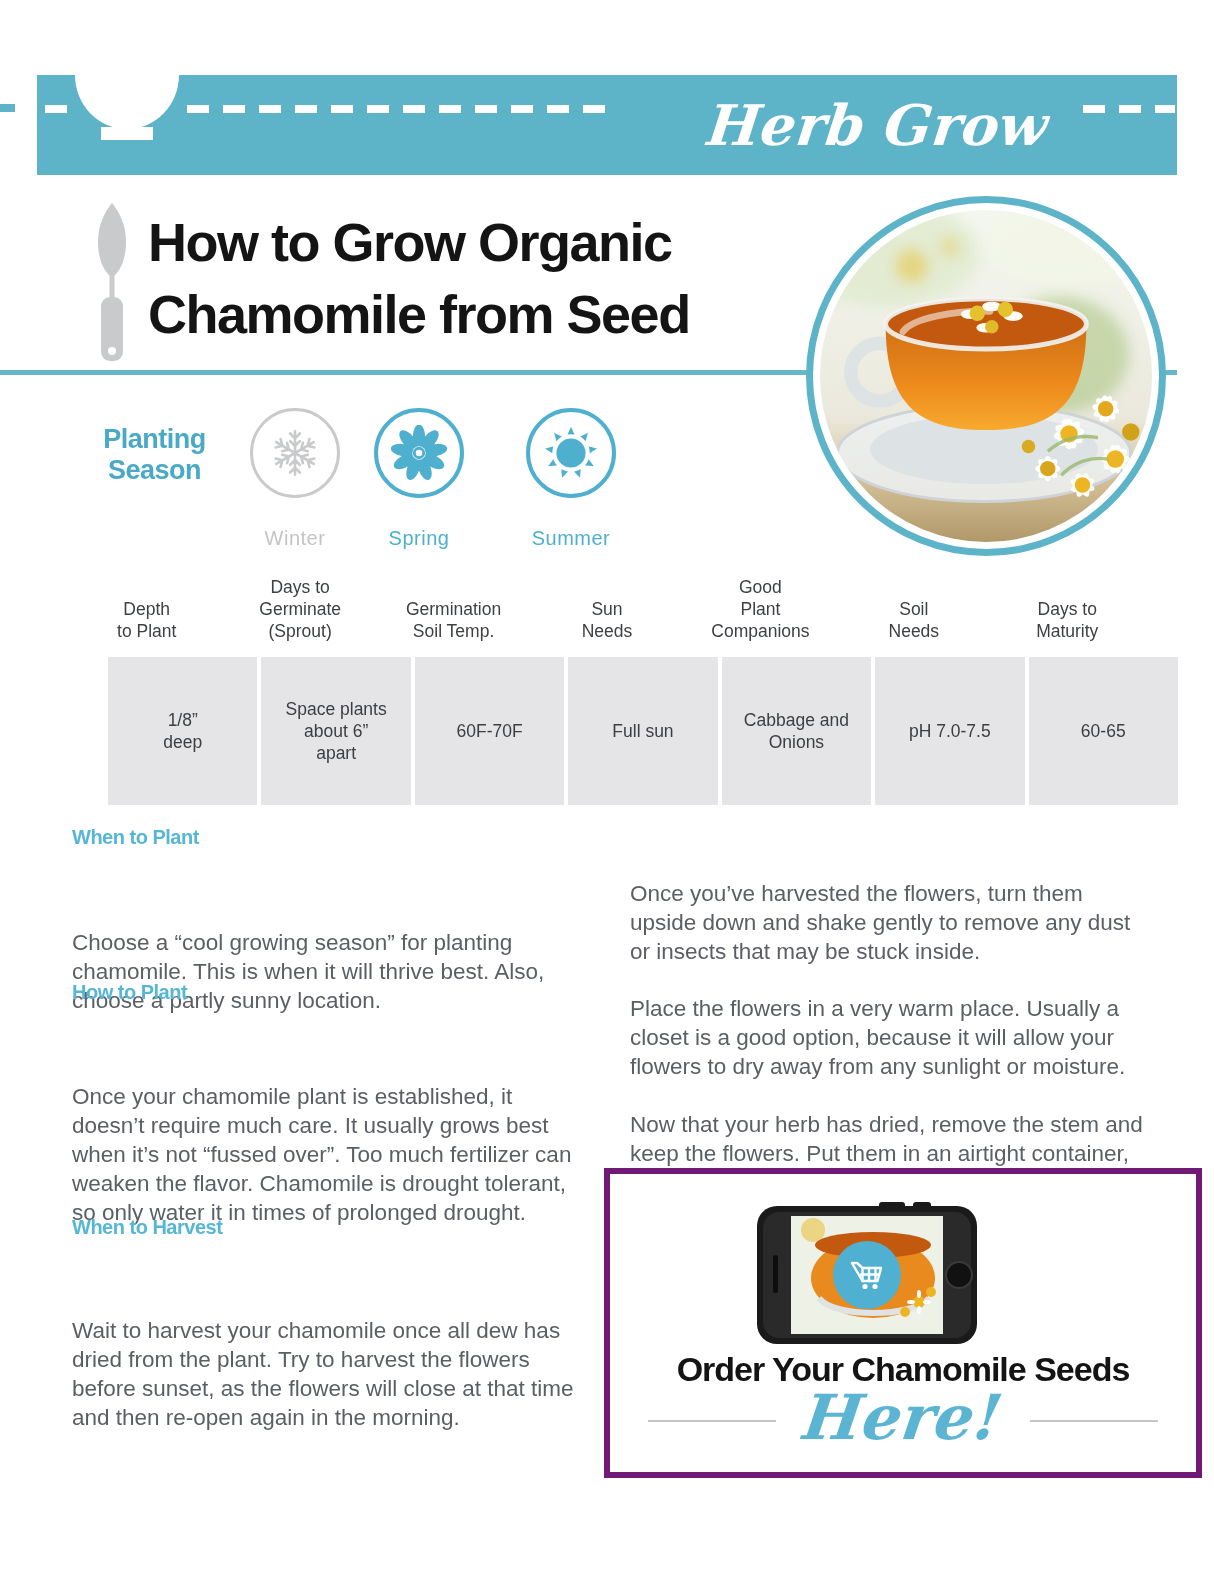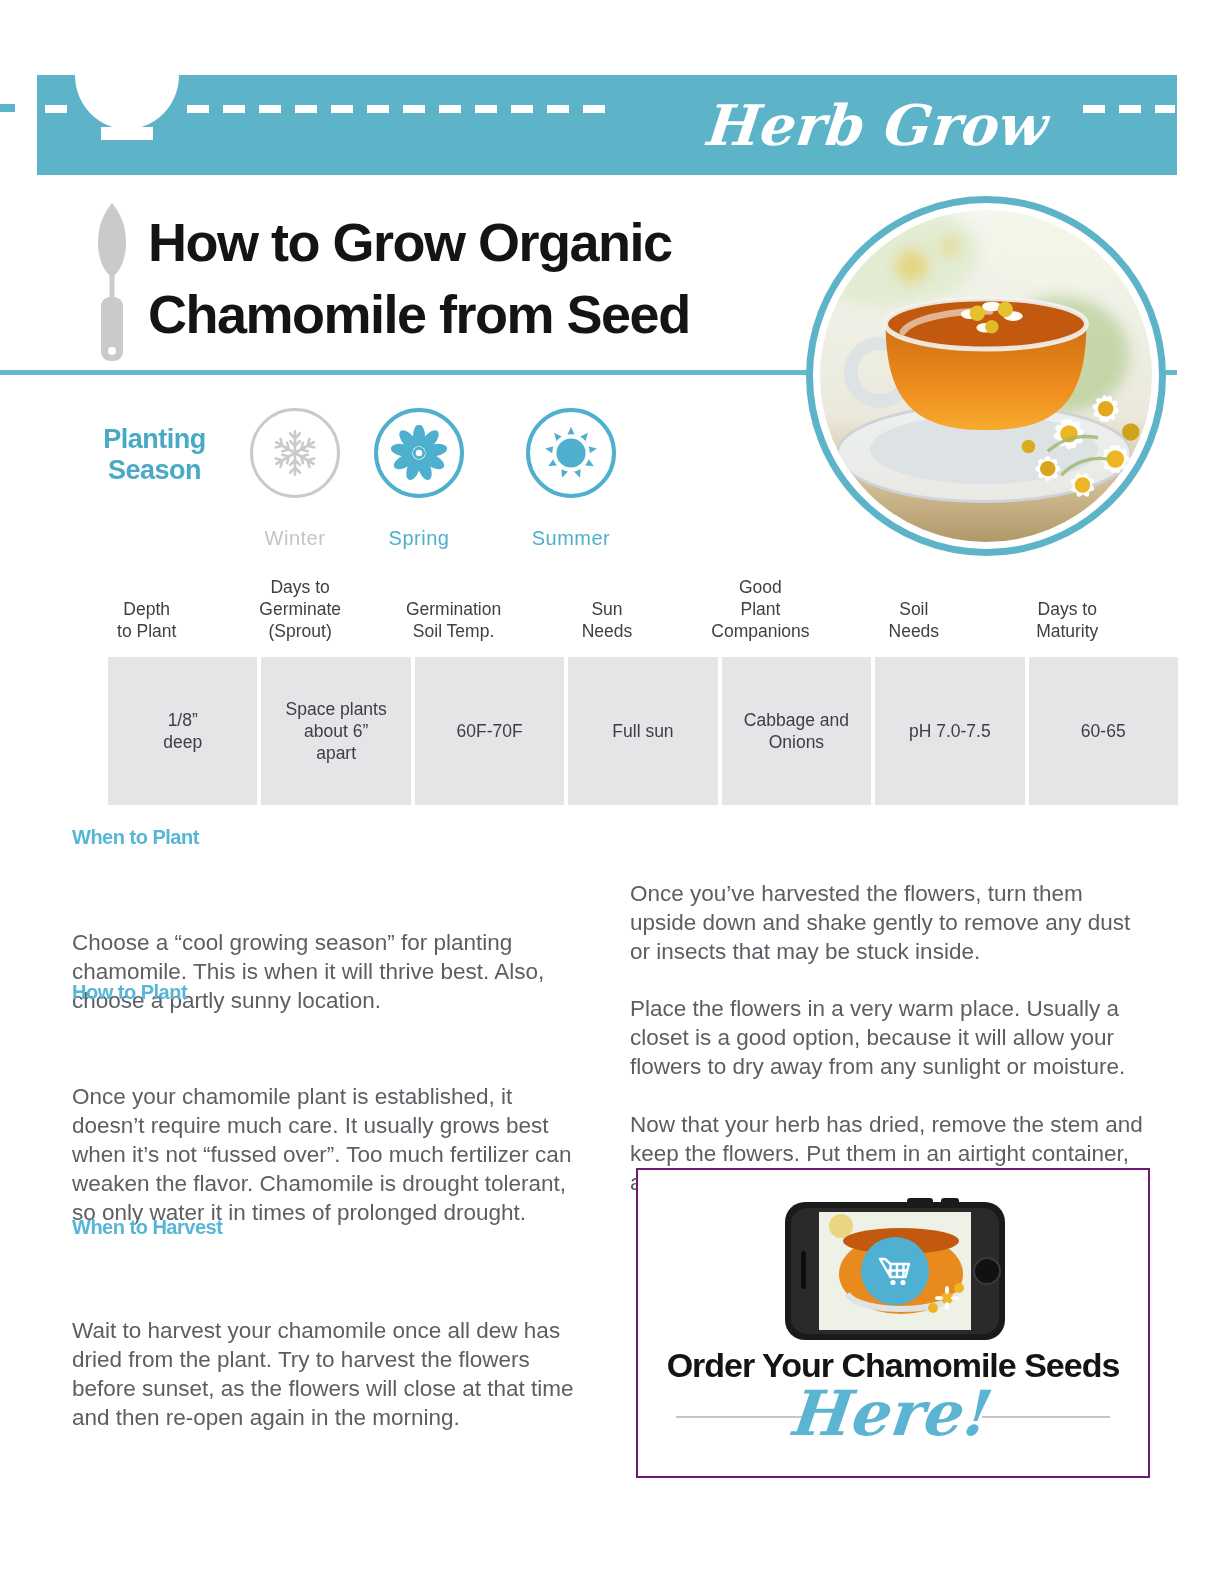--- a/index.html
+++ b/index.html
@@ -55,22 +55,22 @@
   .tbl-row .vc { flex:1; background:#e5e4e7; display:flex; align-items:center; justify-content:center;
     text-align:center; font-size:17.5px; color:#3c3f42; line-height:22px; white-space:pre-line; }
 
   
   .h-teal { position:absolute; color:#56b6d6; font-size:20px; font-weight:800; letter-spacing:-0.5px; }
   .body-p { position:absolute; color:#5b5f63; font-size:22.5px; line-height:29px;margin-top:44px; }
   .colL { left:72px;  width:516px; }
   .colR { left:630px; width:522px; }
 
   
-  .order-box { position:absolute; left:636px; top:1168px; width:514px; height:310px;
-    background:#fff; border:2px solid #701a75; cursor:pointer; }
+  .order-box { position:absolute; left:604px; top:1168px; width:598px; height:310px;
+    background:#fff; border:6px solid #701a75; cursor:pointer; }
   .phone { position:absolute; left:123px; top:26px; }
   .order-title { position:absolute; left:0; top:176px; width:100%; text-align:center;
     font-size:34px; font-weight:800; letter-spacing:-1px; color:#141414; }
   .order-cta { position:absolute; left:0; top:196px; width:100%; text-align:center;
     font-family:"DejaVu Serif", serif; font-style:italic; font-weight:700;
     font-size:62px; line-height:96px; color:#5bb5d2; transform:skewX(-8deg); }
   .cta-line { position:absolute; top:246px; width:128px; height:2px; background:#c6c6c6; }
   .cta-line.l { left:38px; } .cta-line.r { right:38px; }
 </style>
 </head>

